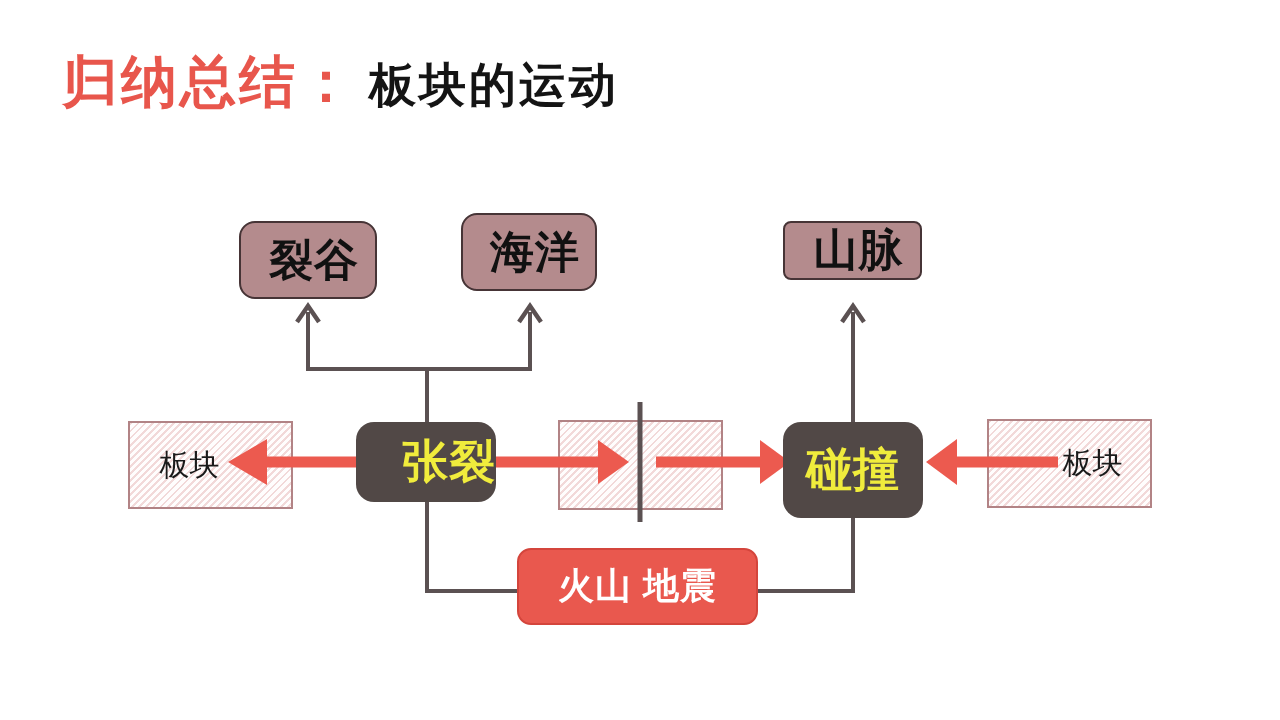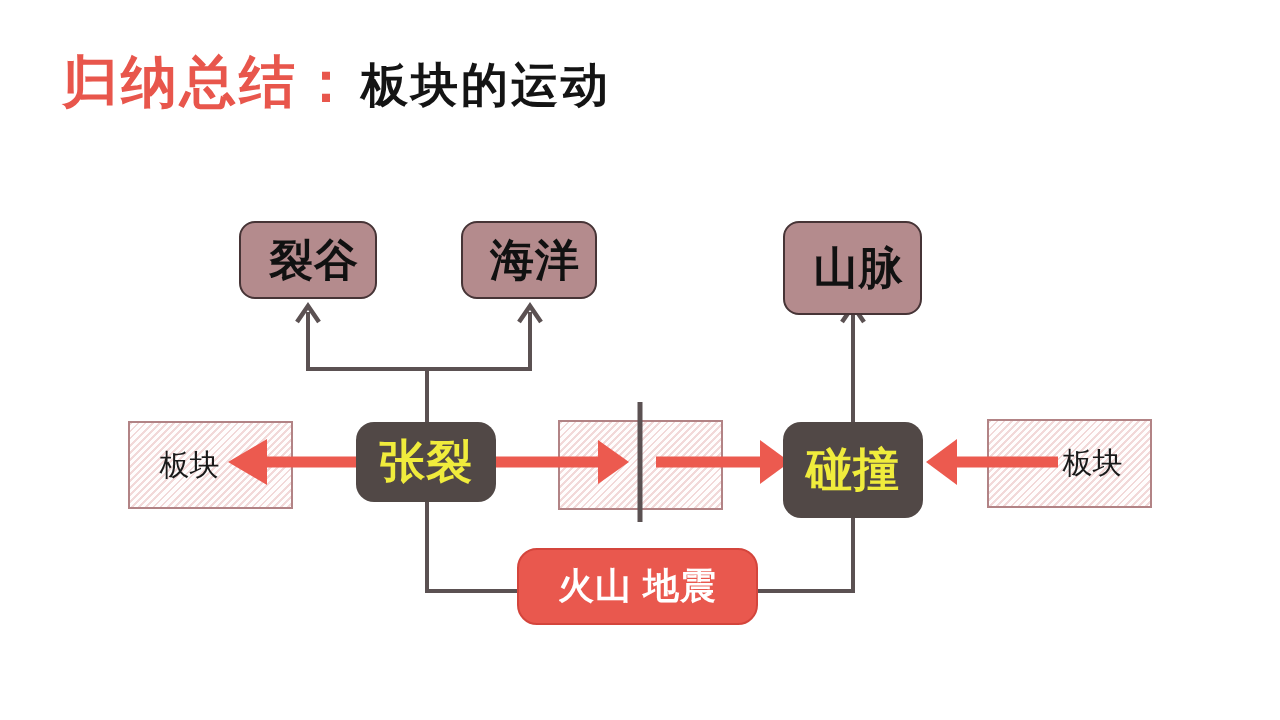--- a/index.html
+++ b/index.html
@@ -3,51 +3,51 @@
 <meta charset="utf-8">
 <style>
   html,body{margin:0;padding:0;background:#ffffff;}
   .slide{
     position:relative;width:1280px;height:720px;background:#ffffff;overflow:hidden;
     font-family:"Liberation Sans","DejaVu Sans",sans-serif;
   }
   
   .title{position:absolute;left:62px;top:48px;margin:0;white-space:nowrap;font-weight:bold;line-height:1.2;}
   .title .hl{color:#E8564C;font-size:56px;letter-spacing:3px;}
-  .title .main{color:#141414;font-size:47px;letter-spacing:3px;margin-left:4px;}
+  .title .main{color:#141414;font-size:47px;letter-spacing:3px;margin-left:12px;}
 
   
   .node{position:absolute;display:flex;align-items:center;justify-content:center;box-sizing:border-box;}
 
   
   .outcome{background:#B48B8D;border:2px solid #463436;border-radius:16px;z-index:3;}
   .outcome span{font-size:44px;font-weight:bold;color:#111111;letter-spacing:1px;margin-left:12px;}
   .n-rift{left:239px;top:221px;width:138px;height:78px;}
-  .n-ocean{left:461px;top:221px;width:136px;height:78px;}
-  .n-mountain{left:783px;top:221px;width:139px;height:94px;}
+  .n-ocean{left:461px;top:213px;width:136px;height:78px;}
+  .n-mountain{left:783px;top:221px;width:139px;height:59px;border-radius:8px;}
 
   
   .process{background:#514846;border-radius:18px;z-index:3;}
   .process span{font-size:46px;font-weight:bold;color:#F0EC3C;letter-spacing:1px;}
-  .n-rifting{left:356px;top:422px;width:140px;height:80px;}
+  .n-rifting{left:356px;top:422px;width:140px;height:80px;justify-content:flex-end;}
   .n-collision{left:783px;top:422px;width:140px;height:96px;}
 
   
   .plate{
     background-color:#FFFDFD;
     background-image:repeating-linear-gradient(135deg,#F2D9D9 0,#F2D9D9 2px,rgba(0,0,0,0) 2px,rgba(0,0,0,0) 5px);
     border:2px solid #B28385;z-index:1;text-align:center;
   }
   .plate span{font-size:30px;color:#1a1a1a;font-weight:400;}
   .p-left{left:128px;top:421px;width:165px;height:88px;padding-right:42px;}
   .p-mid{left:558px;top:420px;width:165px;height:90px;}
   .p-right{left:987px;top:419px;width:165px;height:89px;padding-left:46px;}
 
   
-  .effects{left:517px;top:548px;width:241px;height:77px;background:#E9584E;border:2px solid #D4453C;border-radius:20px;z-index:3;}
+  .effects{left:517px;top:548px;width:241px;height:77px;background:#E9584E;border:2px solid #D4453C;border-radius:14px;z-index:3;}
   .effects span{font-size:36px;font-weight:bold;color:#ffffff;letter-spacing:1px;}
 
   
   .wires{position:absolute;left:0;top:0;width:1280px;height:720px;z-index:2;pointer-events:none;}
   .dk{stroke:#5B5152;stroke-width:4;fill:none;}
   .dk-thick{stroke:#5B5152;stroke-width:5;fill:none;}
   .dk-head{stroke:#5B5152;stroke-width:4.5;fill:none;stroke-linejoin:miter;}
   .rd{stroke:#EC5A4F;stroke-width:11;fill:none;}
   .rd-head{fill:#EC5A4F;stroke:none;}
 </style>

